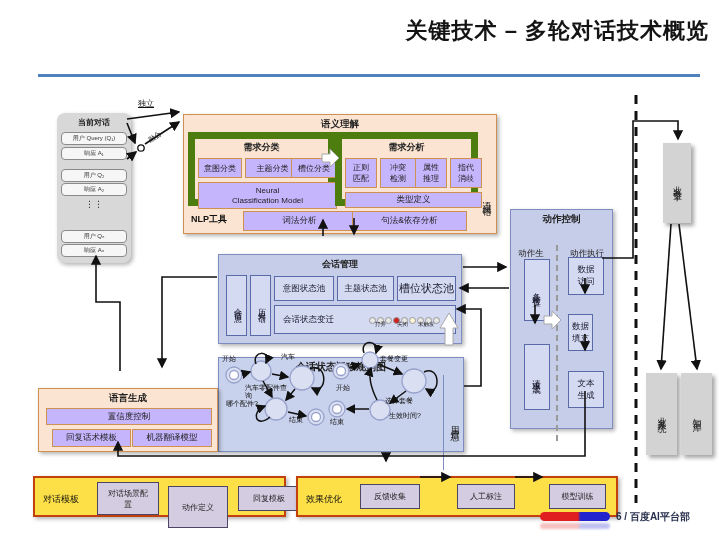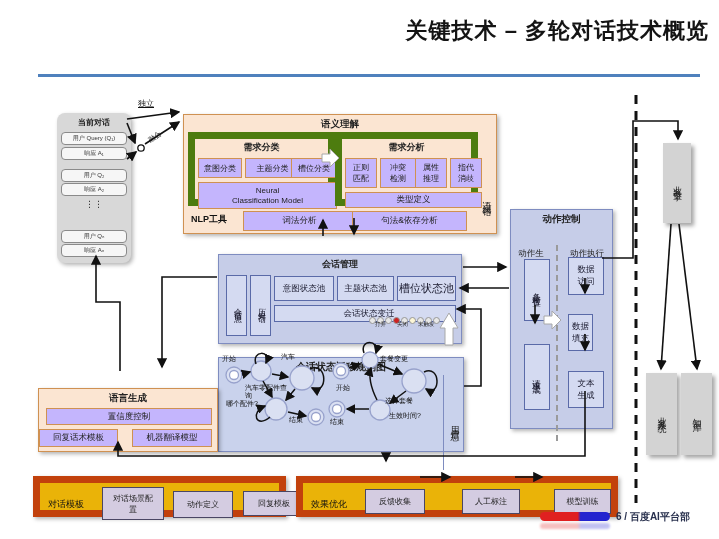--- a/index.html
+++ b/index.html
@@ -22,21 +22,21 @@
   .panel-peach { background:#fbe5d2; border:1px solid #cf9152; }
   .cell-peach  { position:absolute; border:7px solid #4d7c0f; }
   .box-peach   { position:absolute; background:#c4b5fd; border:1px solid #cf9152; display:flex; align-items:center; justify-content:center; text-align:center; color:#222; }
   .sec-title   { position:absolute; width:100%; text-align:center; font-size:9.5px; font-weight:bold; color:#222; }
 
   
   .panel-blue { background:#c6cde8; border:1px solid #7e8cc0; }
   .box-blue   { position:absolute; background:#d4daf1; border:1.5px solid #5a6aa8; display:flex; align-items:center; justify-content:center; text-align:center; color:#1a1a2e; }
 
   
-  .panel-lav { background:#eab308; border:7px solid #c2410c; }
+  .panel-lav { background:#fde047; border:2px solid #c2410c; }
   .box-lav   { position:absolute; background:#d4cce1; border:1.5px solid #4a4664; display:flex; align-items:center; justify-content:center; text-align:center; color:#222; }
 
   .gray-v { position:absolute; background:#d3d3d3; box-shadow:3px 3px 4px rgba(0,0,0,.35); display:flex; align-items:center; justify-content:center; }
   .vtext  { writing-mode:vertical-rl; text-orientation:upright; letter-spacing:2px; }
 
   .lbl { position:absolute; color:#111; }
   .lgc { width:7px; height:7px; border-radius:50%; border:1px solid #979797; display:inline-block; margin-right:1px; background:#eee; }
   svg.overlay { position:absolute; left:0; top:0; z-index:6; pointer-events:none; }
   .sm-lbl { position:absolute; z-index:7; font-size:7px; color:#111; line-height:1.1; }
   .footer-text { position:absolute; left:616px; top:510px; font-size:10px; font-weight:bold; color:#28304d; }
@@ -104,21 +104,21 @@
     <div class="box-peach" style="left:168px;top:96px;width:115px;height:20px;font-size:8.5px">句法&amp;依存分析</div>
   </div>
 
   <div class="abs panel-blue shadow" style="left:218px;top:237px;width:244px;height:90px">
     <div class="sec-title" style="top:3px;font-size:9px">会话管理</div>
     <div class="box-blue vtext" style="left:7px;top:20px;width:21px;height:61px;font-size:8px">会话信息</div>
     <div class="box-blue vtext" style="left:31px;top:20px;width:21px;height:61px;font-size:8px">历史对话</div>
     <div class="box-blue" style="left:55px;top:21px;width:60px;height:25px;font-size:8.5px">意图状态池</div>
     <div class="box-blue" style="left:118px;top:21px;width:57px;height:25px;font-size:8.5px">主题状态池</div>
     <div class="box-blue" style="left:178px;top:21px;width:59px;height:25px;font-size:11px">槽位状态池</div>
-    <div class="box-blue" style="left:55px;top:50px;width:182px;height:17px;justify-content:center">
+    <div class="box-blue" style="left:55px;top:50px;width:182px;height:29px;justify-content:flex-start">
       <span style="font-size:8.5px;margin-left:8px">会话状态变迁</span>
       <span style="position:absolute;left:94px;top:4px;white-space:nowrap"><span class="lgc" style="background: rgb(232, 232, 232);"></span><span class="lgc" style="background: rgb(232, 232, 232);"></span><span class="lgc" style="background: rgb(232, 232, 232);"></span><span class="lgc" style="background: rgb(204, 34, 34);"></span><span class="lgc" style="background: rgb(232, 232, 232);"></span><span class="lgc" style="background: rgb(252, 246, 214);"></span><span class="lgc" style="background: rgb(232, 232, 232);"></span><span class="lgc" style="background: rgb(232, 232, 232);"></span><span class="lgc" style="background: rgb(232, 232, 232);"></span></span>
       <span style="position:absolute;left:100px;top:15px;font-size:5.5px;color:#222">打开</span>
       <span style="position:absolute;left:122px;top:15px;font-size:5.5px;color:#222">关闭</span>
       <span style="position:absolute;left:143px;top:15px;font-size:5.5px;color:#222">未触发</span>
     </div>
   </div>
 
   <div class="abs panel-blue shadow" style="left:218px;top:340px;width:246px;height:95px;background:#c9d2ec">
     <div class="sec-title" style="top:2px;font-size:10px">会话状态迁移规则图</div>
@@ -154,30 +154,30 @@
       </div>
   </div>
 
   <div class="gray-v vtext" style="left:663px;top:143px;width:28px;height:80px;font-size:9px;color:#222">业务引擎</div>
   <div class="gray-v vtext" style="left:646px;top:373px;width:31px;height:82px;font-size:9px;color:#222">业务系统</div>
   <div class="gray-v vtext" style="left:681px;top:373px;width:31px;height:82px;font-size:9px;color:#222">知识库</div>
 
   <div class="abs panel-peach shadow" style="left:38px;top:371px;width:180px;height:64px">
     <div class="sec-title" style="top:3px">语言生成</div>
     <div class="box-peach" style="left:7px;top:19px;width:166px;height:17px;font-size:8.5px">置信度控制</div>
-    <div class="box-peach" style="left:0;top:40px;width:79px;height:18px;font-size:8.5px">回复话术模板</div>
+    <div class="box-peach" style="left:13px;top:40px;width:79px;height:18px;font-size:8.5px">回复话术模板</div>
     <div class="box-peach" style="left:93px;top:40px;width:80px;height:18px;font-size:8.5px">机器翻译模型</div>
   </div>
 
   <div class="abs panel-lav shadow" style="left:33px;top:459px;width:253px;height:41px">
     <span class="lbl" style="left:8px;top:15px;font-size:9px">对话模板</span>
     <div class="box-lav" style="left:62px;top:4px;width:62px;height:33px;font-size:8px">
         <span style="width:44px">对话场景配置</span>
       </div>
-    <div class="box-lav" style="left:133px;top:8px;width:60px;height:27px;font-size:8px">动作定义</div>
+    <div class="box-lav" style="left:133px;top:8px;width:60px;height:42px;font-size:8px">动作定义</div>
     <div class="box-lav" style="left:203px;top:8px;width:62px;height:25px;font-size:8px">回复模板</div>
   </div>
 
   <div class="abs panel-lav shadow" style="left:296px;top:459px;width:322px;height:41px">
     <span class="lbl" style="left:8px;top:15px;font-size:9px">效果优化</span>
     <div class="box-lav" style="left:62px;top:6px;width:60px;height:25px;font-size:8px">反馈收集</div>
     <div class="box-lav" style="left:159px;top:6px;width:58px;height:25px;font-size:8px">人工标注</div>
     <div class="box-lav" style="left:251px;top:6px;width:57px;height:25px;font-size:8px">模型训练</div>
   </div>
 

